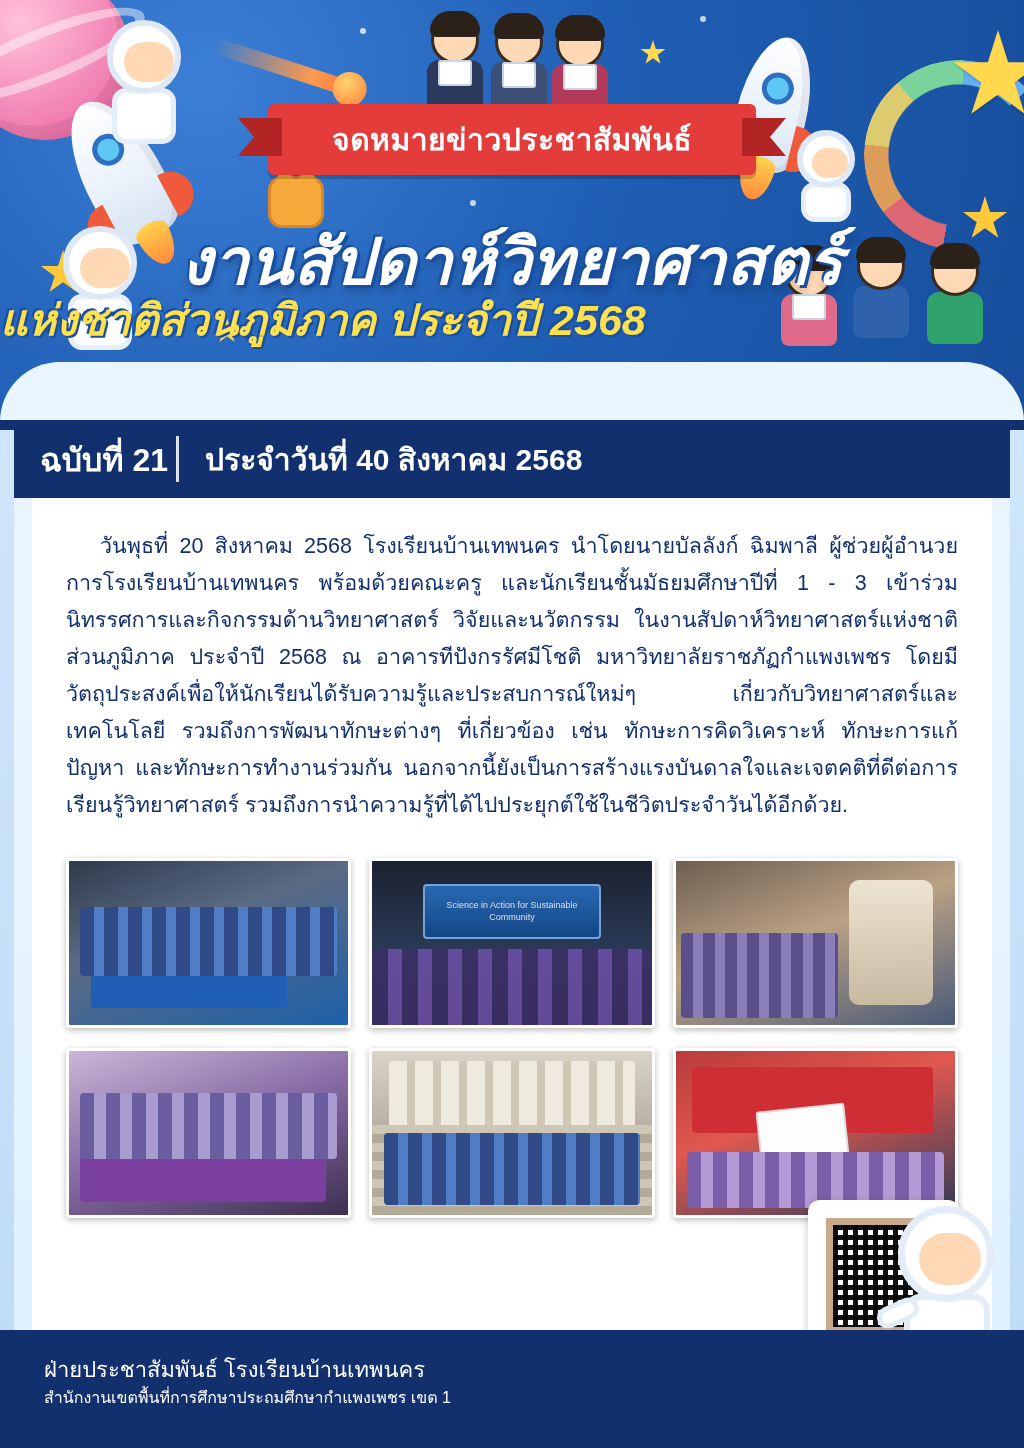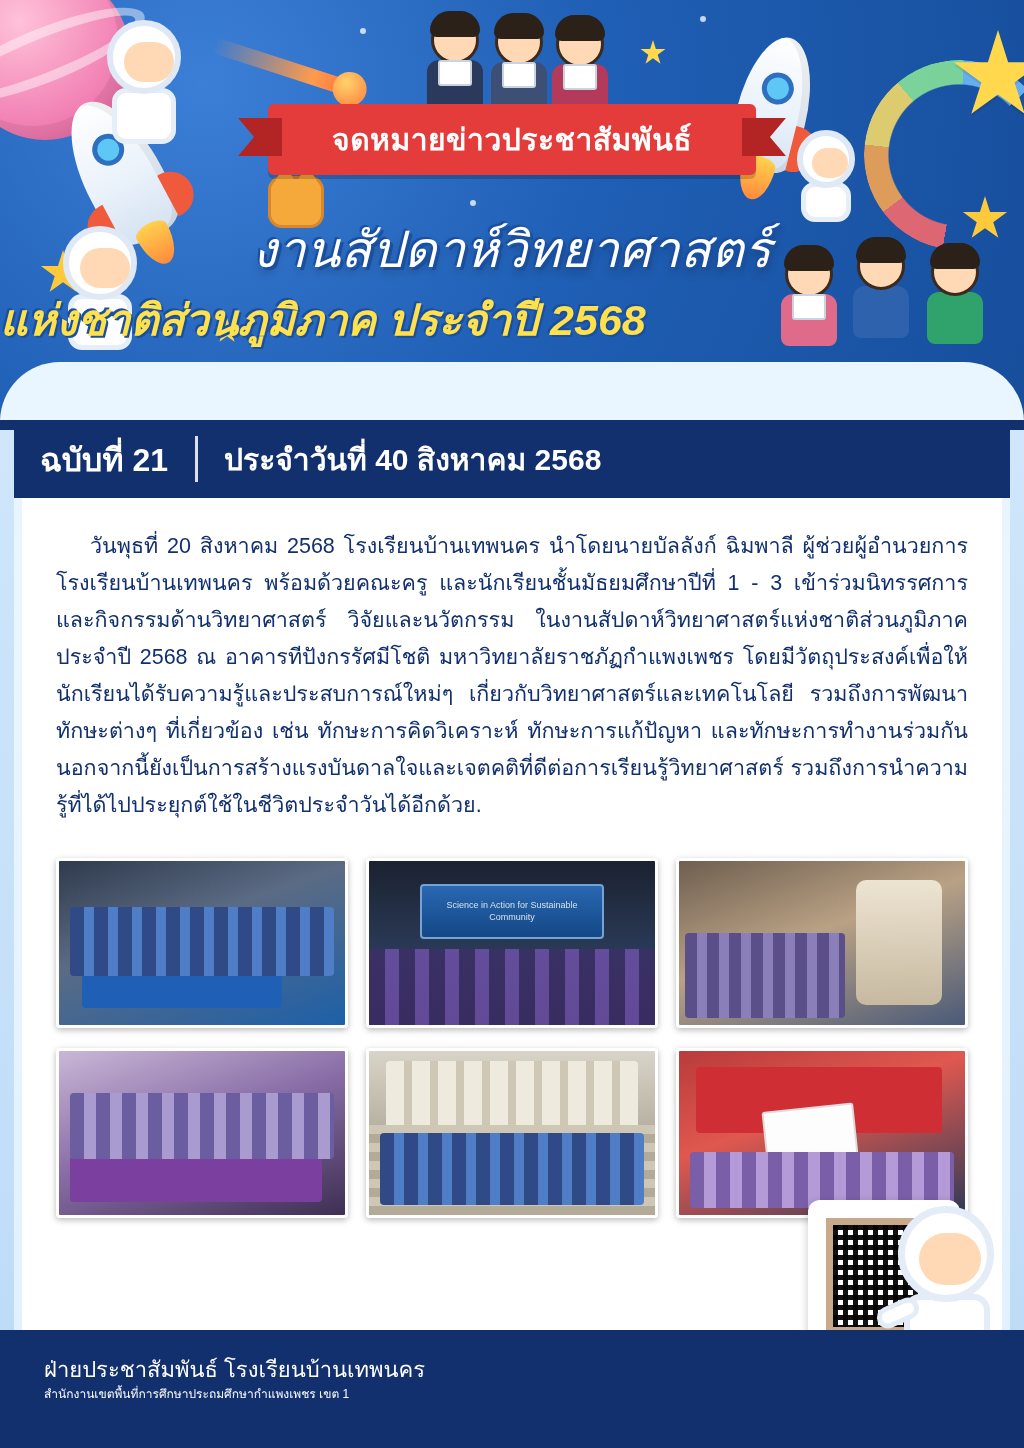--- a/index.html
+++ b/index.html
@@ -182,22 +182,22 @@
     position:absolute; top:14px;
     width:44px;height:38px;background:#b32424;z-index:-1;
   }
   .ribbon::before{ left:-30px; clip-path: polygon(0 0,100% 0,100% 100%,0 100%,16px 50%); }
   .ribbon::after { right:-30px; clip-path: polygon(0 0,100% 0,calc(100% - 16px) 50%,100% 100%,0 100%); }
 
   .main-title {
     position:absolute; left:0; right:0; top:210px;
     text-align:center;
     color:#ffffff;
-    font-size:50px;
-    font-weight:normal;
+    font-size:64px;
+    font-weight:bold;
     font-style:italic;
     text-shadow: 3px 3px 0 #1a4fa0, -2px -2px 0 #1a4fa0, 0 6px 10px rgba(0,0,0,.25);
     letter-spacing:.5px;
   }
   .sub-title {
     position:absolute; left:0; right:0; top:286px;
     text-align:left;
     color:#ffe14d;
     font-size:43px;
     font-weight:bold;
@@ -220,34 +220,34 @@
   .issue-bar{
     position:relative;
     height:78px;
     background:#12306e;
     display:flex;
     align-items:center;
     padding:0 40px;
     color:#fff;
   }
   .issue-no{
-    font-size:32px;font-weight:bold;padding-right:27px;
+    font-size:32px;font-weight:bold;padding-right:8px;
   }
   .issue-sep{
     width:3px;height:46px;background:#ffffff;opacity:.85;margin-right:26px;
   }
   .issue-date{
     font-size:30px;font-weight:bold;
   }
 
   
   .content{
     position:relative;
     background:#ffffff;
-    margin:0 22px;
+    margin:0 32px;
     padding:30px 34px 16px;
     min-height:840px;
   }
   .paragraph{
     color:#12306e;
     font-size:21.5px;
     line-height:1.72;
     text-align:justify;
     text-indent:34px;
     word-break:break-word;
@@ -365,21 +365,21 @@
 
   
   .footer{
     position:absolute;left:0;right:0;bottom:0;
     height:118px;
     background:#12306e;
     color:#ffffff;
     padding:24px 44px;
   }
   .footer .l1{ font-size:22px; line-height:1.45; }
-  .footer .l2{ font-size:12px; line-height:1.45; }
+  .footer .l2{ font-size:16px; line-height:1.45; }
 
   .side-deco-l, .side-deco-r{
     position:absolute;top:430px;bottom:118px;width:14px;
     background:linear-gradient(180deg,#cfe6fb,#bfdcf7);
   }
   .side-deco-l{left:0;} .side-deco-r{right:0;}
 </style>
 </head>
 <body>
 

